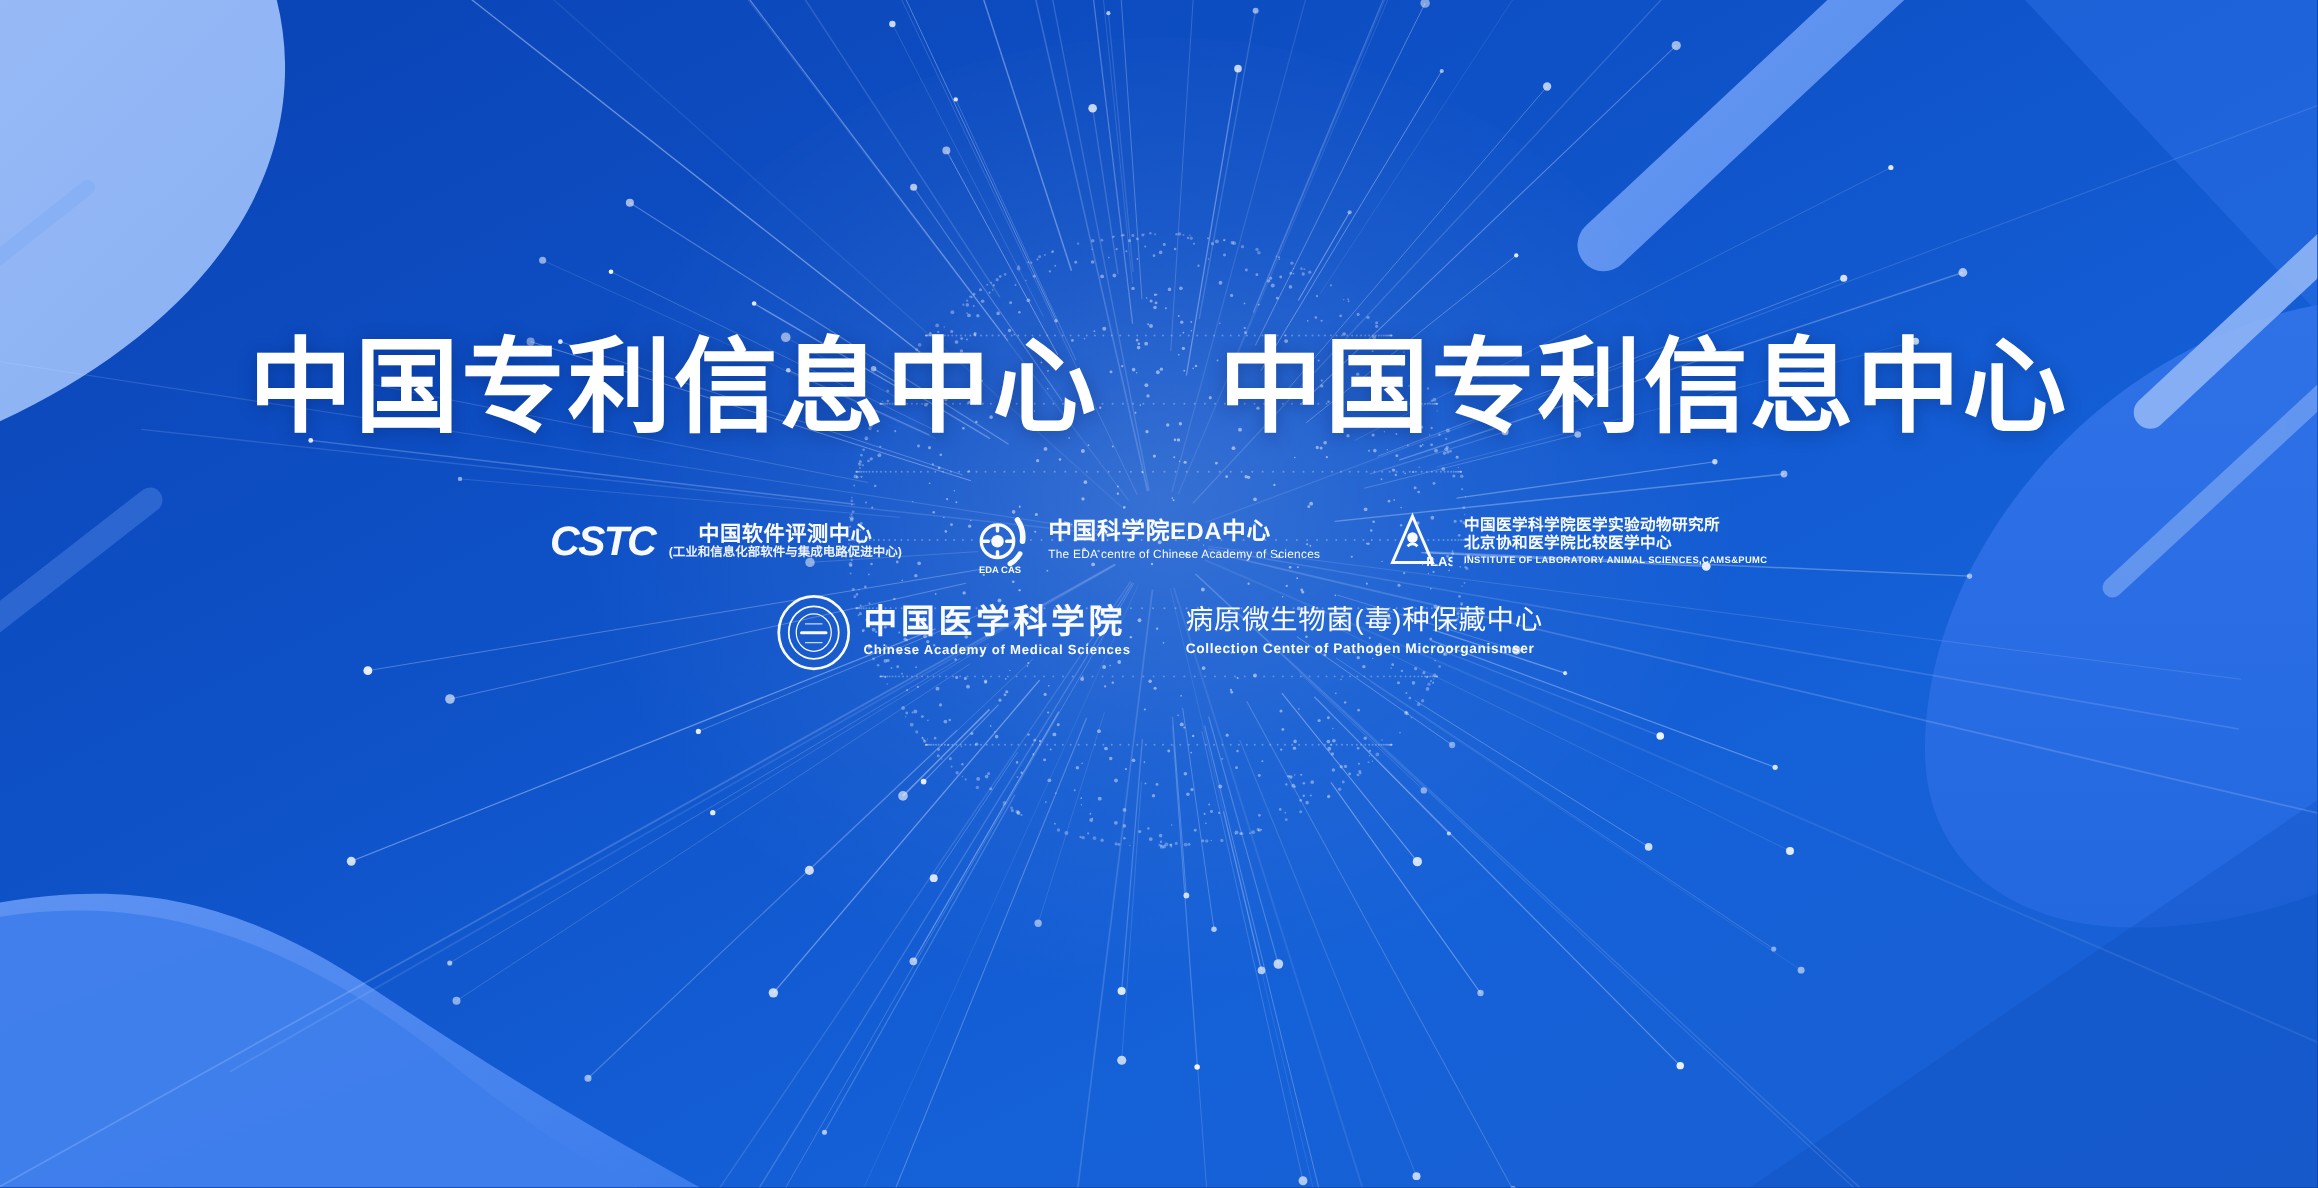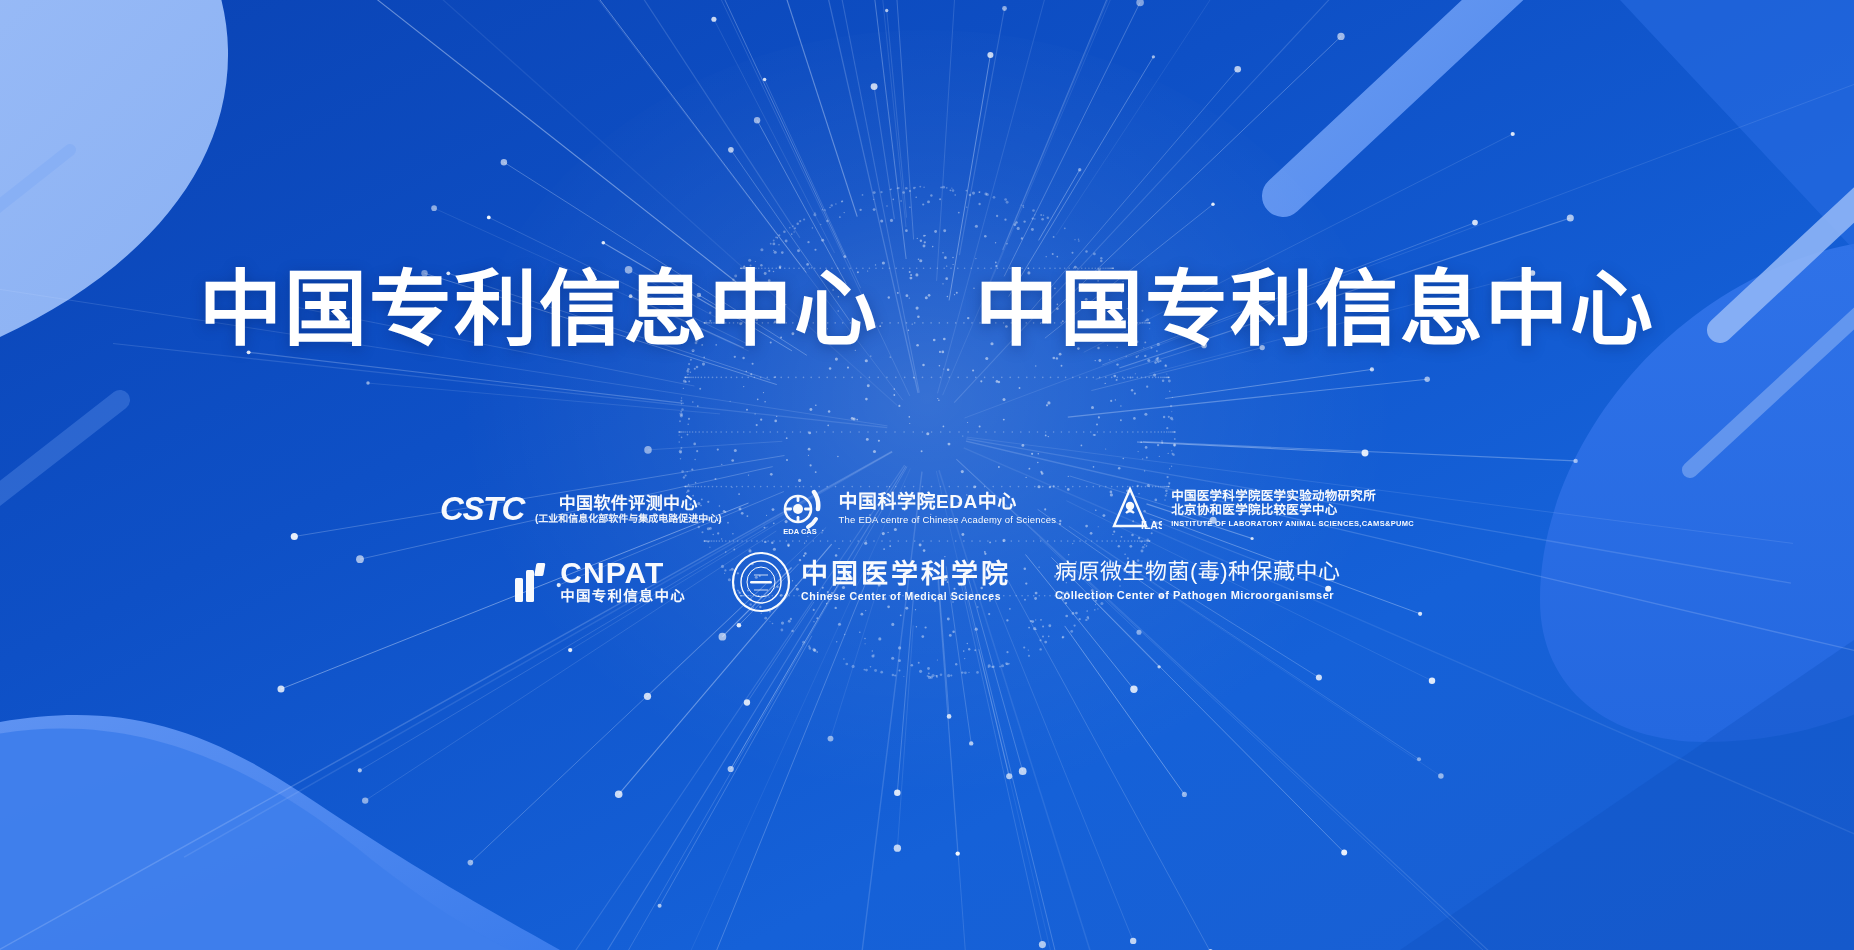--- a/index.html
+++ b/index.html
@@ -71,21 +71,20 @@
     font-size: 33px;
     font-weight: 700;
     color: #2fab3c;
     letter-spacing: 1.5px;
     line-height: 1.15;
     white-space: nowrap;
   }
 
   
   .logos {
-    margin-top: 76px;
     display: flex;
     flex-direction: column;
     align-items: center;
     gap: 16px;
     color: #ffffff;
   }
   .logo-row {
     display: flex;
     align-items: center;
     justify-content: center;
@@ -1967,45 +1966,32 @@
           <span class="txt">
             <span class="ilas-cn">中国医学科学院医学实验动物研究所</span>
             <span class="ilas-cn">北京协和医学院比较医学中心</span>
             <span class="ilas-en">INSTITUTE OF LABORATORY ANIMAL SCIENCES,CAMS&amp;PUMC</span>
           </span>
         </div>
       </div>
 
       <div class="logo-row row-2">
 
-        <div class="logo">
-          <svg class="mark" width="38" height="44" viewBox="0 0 38 44">
-            <g fill="#ffffff">
-              <rect x="2" y="18" width="8" height="24" rx="1.5"></rect>
-              <rect x="13" y="10" width="8" height="32" rx="1.5"></rect>
-              <rect x="24" y="3" width="9" height="13" rx="1.5" transform="skewX(-10)"></rect>
-            </g>
-          </svg>
-          <span class="txt">
-            <span class="cnpat-word">CNPAT</span>
-            <span class="cnpat-sub">中国专利信息中心</span>
-          </span>
-        </div>
 
         <div class="logo">
           <svg class="mark" width="62" height="62" viewBox="0 0 62 62">
             <ellipse cx="31" cy="31" rx="28" ry="29" fill="none" stroke="#ffffff" stroke-width="2.2"></ellipse>
             <ellipse cx="31" cy="31" rx="20" ry="21" fill="none" stroke="#ffffff" stroke-width="1.4"></ellipse>
             <ellipse cx="31" cy="31" rx="14" ry="15" fill="none" stroke="#ffffff" stroke-width="1"></ellipse>
             <rect x="20" y="30" width="22" height="2.4" rx="1.2" fill="#ffffff"></rect>
             <path d="M24 24 h14 M24 39 h14" stroke="#ffffff" stroke-width="1" opacity=".8"></path>
           </svg>
           <span class="txt">
             <span class="cams-cn">中国医学科学院</span>
-            <span class="cams-en">Chinese Center of Medical Sciences</span>
+            <span class="cams-en">Chinese Academy of Medical Sciences</span>
           </span>
         </div>
 
         <div class="logo">
           <span class="txt">
             <span class="ccpm-cn">病原微生物菌(毒)种保藏中心</span>
             <span class="ccpm-en">Collection Center of Pathogen Microorganismser</span>
           </span>
         </div>
       </div>

